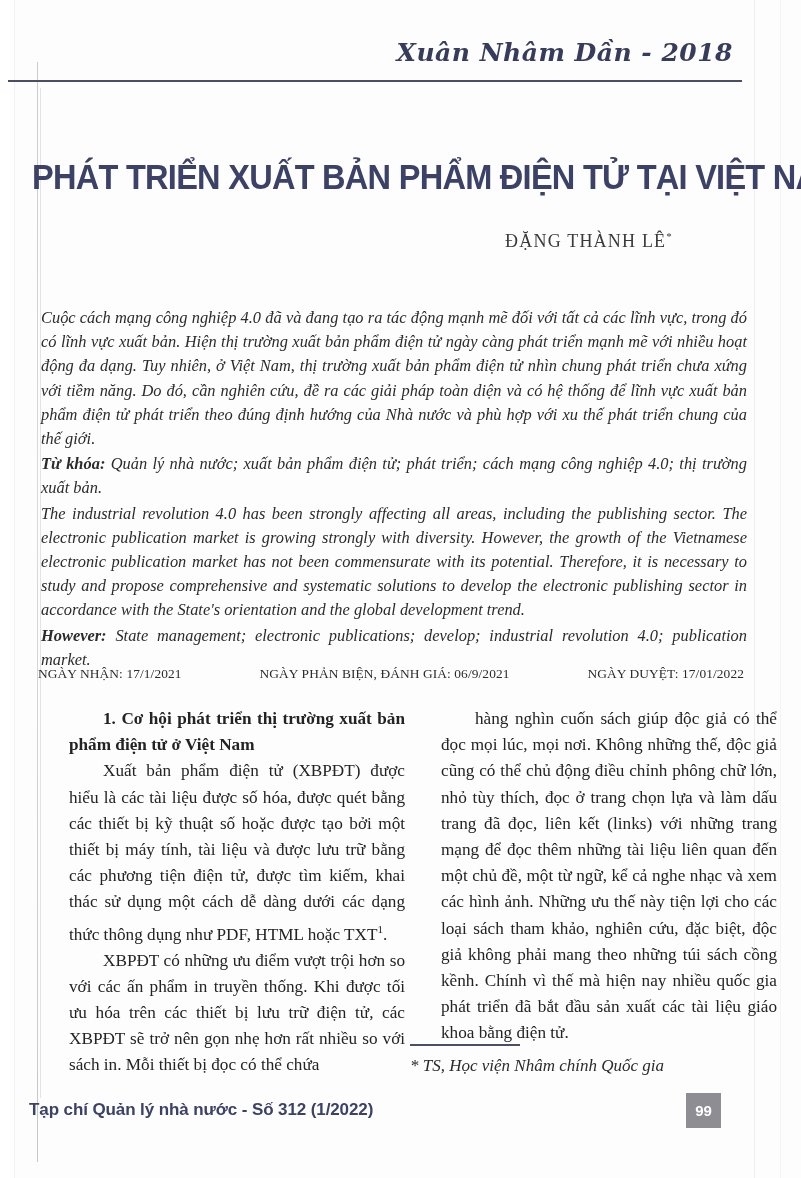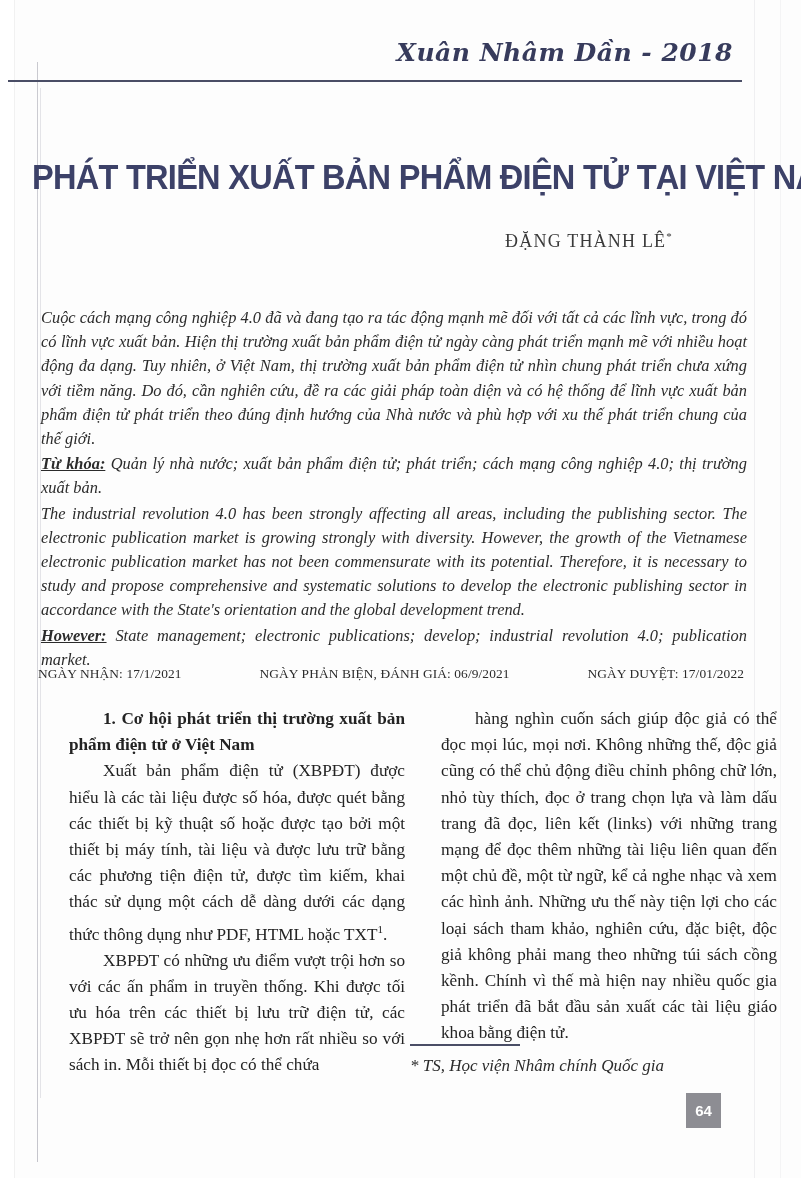--- a/index.html
+++ b/index.html
@@ -113,21 +113,21 @@
     line-height: 24.2px;
     font-style: italic;
     text-align: justify;
     color: #2b2b2b;
   }
   .abstract p {
     margin: 0 0 0 0;
     text-indent: 0;
   }
   .abstract p + p { margin-top: 1px; }
-  .abstract b { font-weight: bold; text-decoration: underline; }
+  .abstract b { font-weight: bold; }
 
   
   .dates {
     position: absolute;
     left: 38px; top: 666px;
     width: 706px;
     font-size: 13.4px;
     letter-spacing: 0.1px;
     color: #2b2b2b;
     display: flex;
@@ -247,17 +247,18 @@
       <p>XBPĐT có những ưu điểm vượt trội hơn so với các ấn phẩm in truyền thống. Khi được tối ưu hóa trên các thiết bị lưu trữ điện tử, các XBPĐT sẽ trở nên gọn nhẹ hơn rất nhiều so với sách in. Mỗi thiết bị đọc có thể chứa</p>
     </div>
     <div class="col col-right">
       <p>hàng nghìn cuốn sách giúp độc giả có thể đọc mọi lúc, mọi nơi. Không những thế, độc giả cũng có thể chủ động điều chỉnh phông chữ lớn, nhỏ tùy thích, đọc ở trang chọn lựa và làm dấu trang đã đọc, liên kết (links) với những trang mạng để đọc thêm những tài liệu liên quan đến một chủ đề, một từ ngữ, kể cả nghe nhạc và xem các hình ảnh. Những ưu thế này tiện lợi cho các loại sách tham khảo, nghiên cứu, đặc biệt, độc giả không phải mang theo những túi sách cồng kềnh. Chính vì thế mà hiện nay nhiều quốc gia phát triển đã bắt đầu sản xuất các tài liệu giáo khoa bằng điện tử.</p>
     </div>
   </div>
 
   <div class="footnote-rule"></div>
   <div class="footnote">* TS, Học viện Nhâm chính Quốc gia</div>
 
+  <div class="footer-journal">Tạp chí Quản lý nhà nước - Số 312 (1/2022)</div>
   <div class="page-number-box">
-      <span>64</span>
+      <span>99</span>
     </div>
 
 </div>
 
 </body></html>

